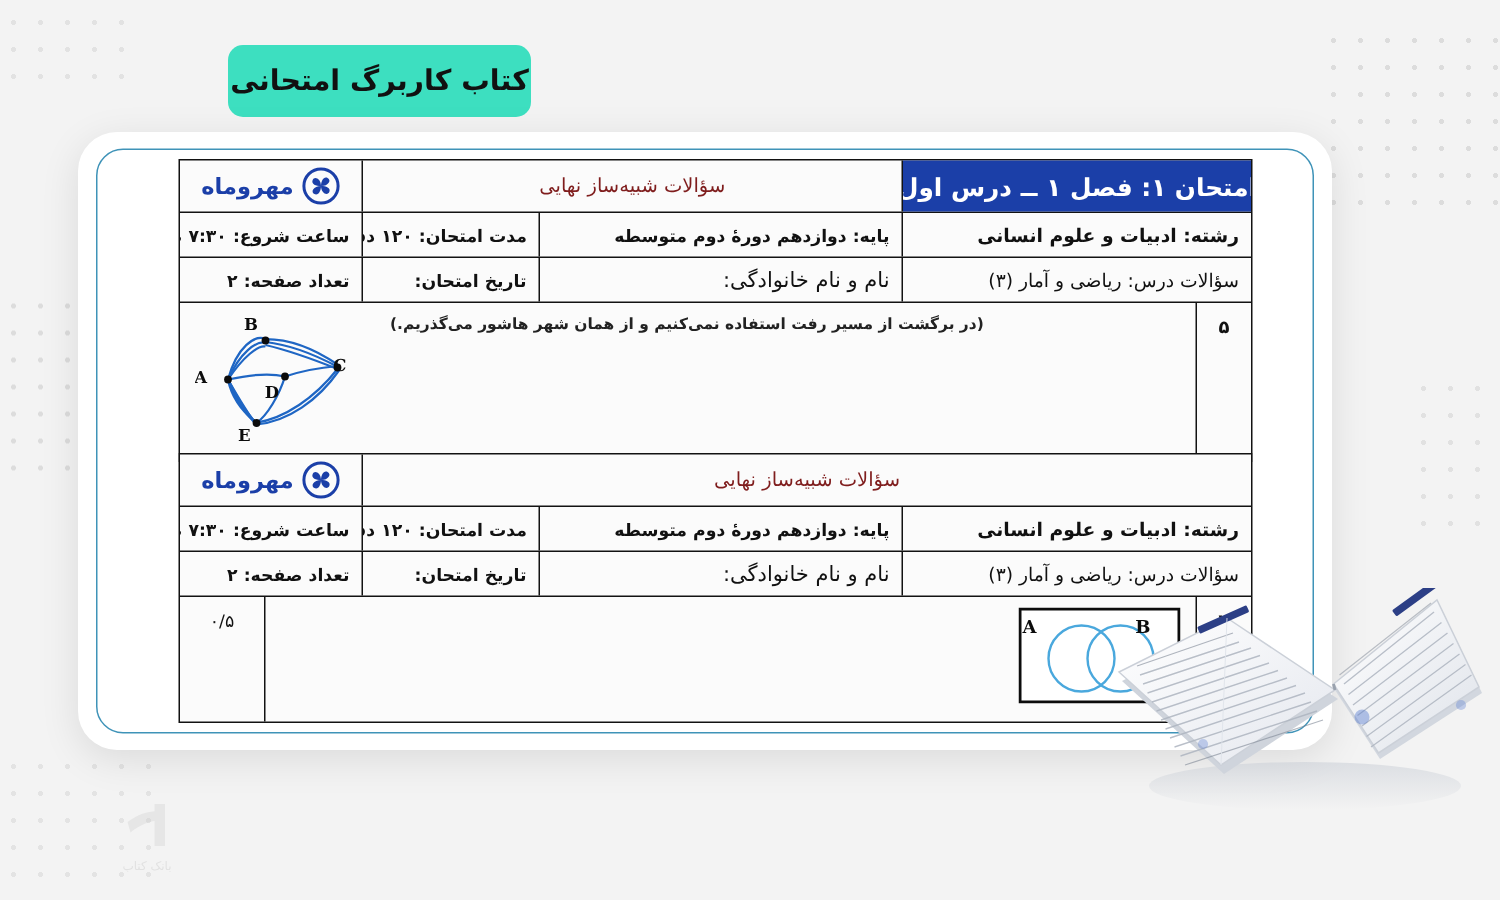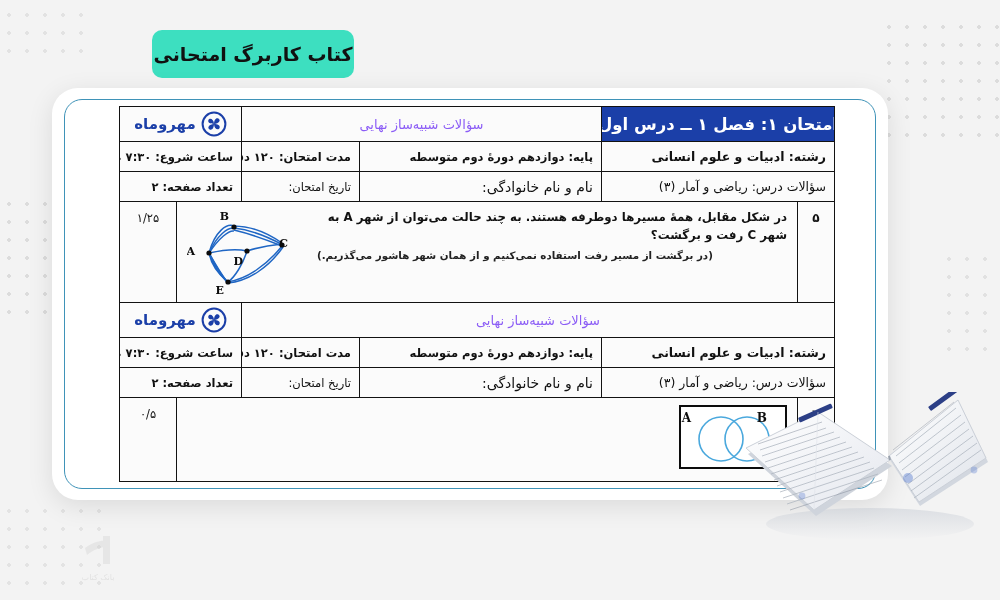--- a/index.html
+++ b/index.html
@@ -98,21 +98,21 @@
     color: #ffffff;
     font-weight: 700;
     font-size: 16.5px;
     justify-content: center;
     letter-spacing: -0.2px;
   }
   .c-sim {
     flex: 1;
     justify-content: center;
     font-size: 13px;
-    color: #8b5cf6;
+    color: #7f1d1d;
     text-align: center;
   }
   .c-logo {
     width: 122px;
     justify-content: center;
     gap: 5px;
     text-align: center;
   }
   .logo-text {
     color: #1b3fa8;
@@ -124,21 +124,21 @@
 
   
   .c-field  { width: 232px; font-weight: 700; font-size: 12.5px; }
   .c-grade  { flex: 1; font-weight: 700; font-size: 11.5px; }
   .c-dur    { width: 118px; font-weight: 700; font-size: 11.5px; justify-content: flex-start; }
   .c-start  { width: 122px; font-weight: 700; font-size: 11.5px; }
 
   
   .c-lesson { width: 232px; font-weight: 400; font-size: 12.5px; }
   .c-name   { flex: 1; font-size: 14px; }
-  .c-date   { width: 118px; font-size: 11.5px; }
+  .c-date   { width: 118px; font-size: 11.5px; font-weight: bold; }
   .c-pages  { width: 122px; font-weight: 700; font-size: 11.5px; }
 
   
   .q-row { display: flex; flex-direction: row; border-top: 1.4px solid #121212; }
   .q-num {
     width: 36px;
     border-left: 1.4px solid #121212;
     display: flex; align-items: flex-start; justify-content: center;
     padding-top: 9px;
     font-size: 12px; font-weight: 600; color: #111;
@@ -234,21 +234,20 @@
         <div class="cell c-lesson">سؤالات درس: ریاضی و آمار (۳)</div>
         <div class="cell c-name">نام و نام خانوادگی:</div>
         <div class="cell c-date">تاریخ امتحان:</div>
         <div class="cell c-pages">تعداد صفحه: ۲</div>
       </div>
 
       <div class="q-row" id="q1row">
         <div class="q-num">۵</div>
         <div class="q-body">
           <div class="q-text-wrap">
-            <div class="q-text">در شکل مقابل، همهٔ مسیرها دوطرفه هستند. به چند حالت می‌توان از شهر A به شهر C رفت و برگشت؟</div>
             <div class="q-sub">(در برگشت از مسیر رفت استفاده نمی‌کنیم و از همان شهر هاشور می‌گذریم.)</div>
           </div>
           <div class="q-fig">
             <svg width="120" height="86" viewBox="0 0 120 86">
               <g fill="none" stroke="#1f66c4" stroke-width="1.5">
                 <path d="M22 44 C28 22, 40 14, 47 17"></path>
                 <path d="M22 44 C30 26, 41 18, 47 19.5"></path>
                 <path d="M22 44 C32 29, 42 21, 47 22"></path>
                 <path d="M47 17 C66 17, 82 25, 95 34"></path>
                 <path d="M47 19 C65 21, 81 28, 95 35.5"></path>
@@ -273,21 +272,20 @@
               <g fill="#0c0c0c" font-size="11" font-family="DejaVu Serif, serif" font-weight="700">
                 <text x="8" y="46">A</text>
                 <text x="42" y="11">B</text>
                 <text x="101" y="38">C</text>
                 <text x="56" y="56">D</text>
                 <text x="37" y="85">E</text>
               </g>
             </svg>
           </div>
         </div>
-        <div class="q-score">۱/۲۵</div>
       </div>
     </div>
 
     <div class="exam" id="exam2">
 
       <div class="row row-head">
         <div class="cell c-sim">سؤالات شبیه‌ساز نهایی</div>
         <div class="cell c-logo">
           <svg class="logo-mark" width="26" height="26" viewBox="0 0 26 26">
             <circle cx="13" cy="13" r="11.4" fill="none" stroke="#1b3fa8" stroke-width="2"></circle>

